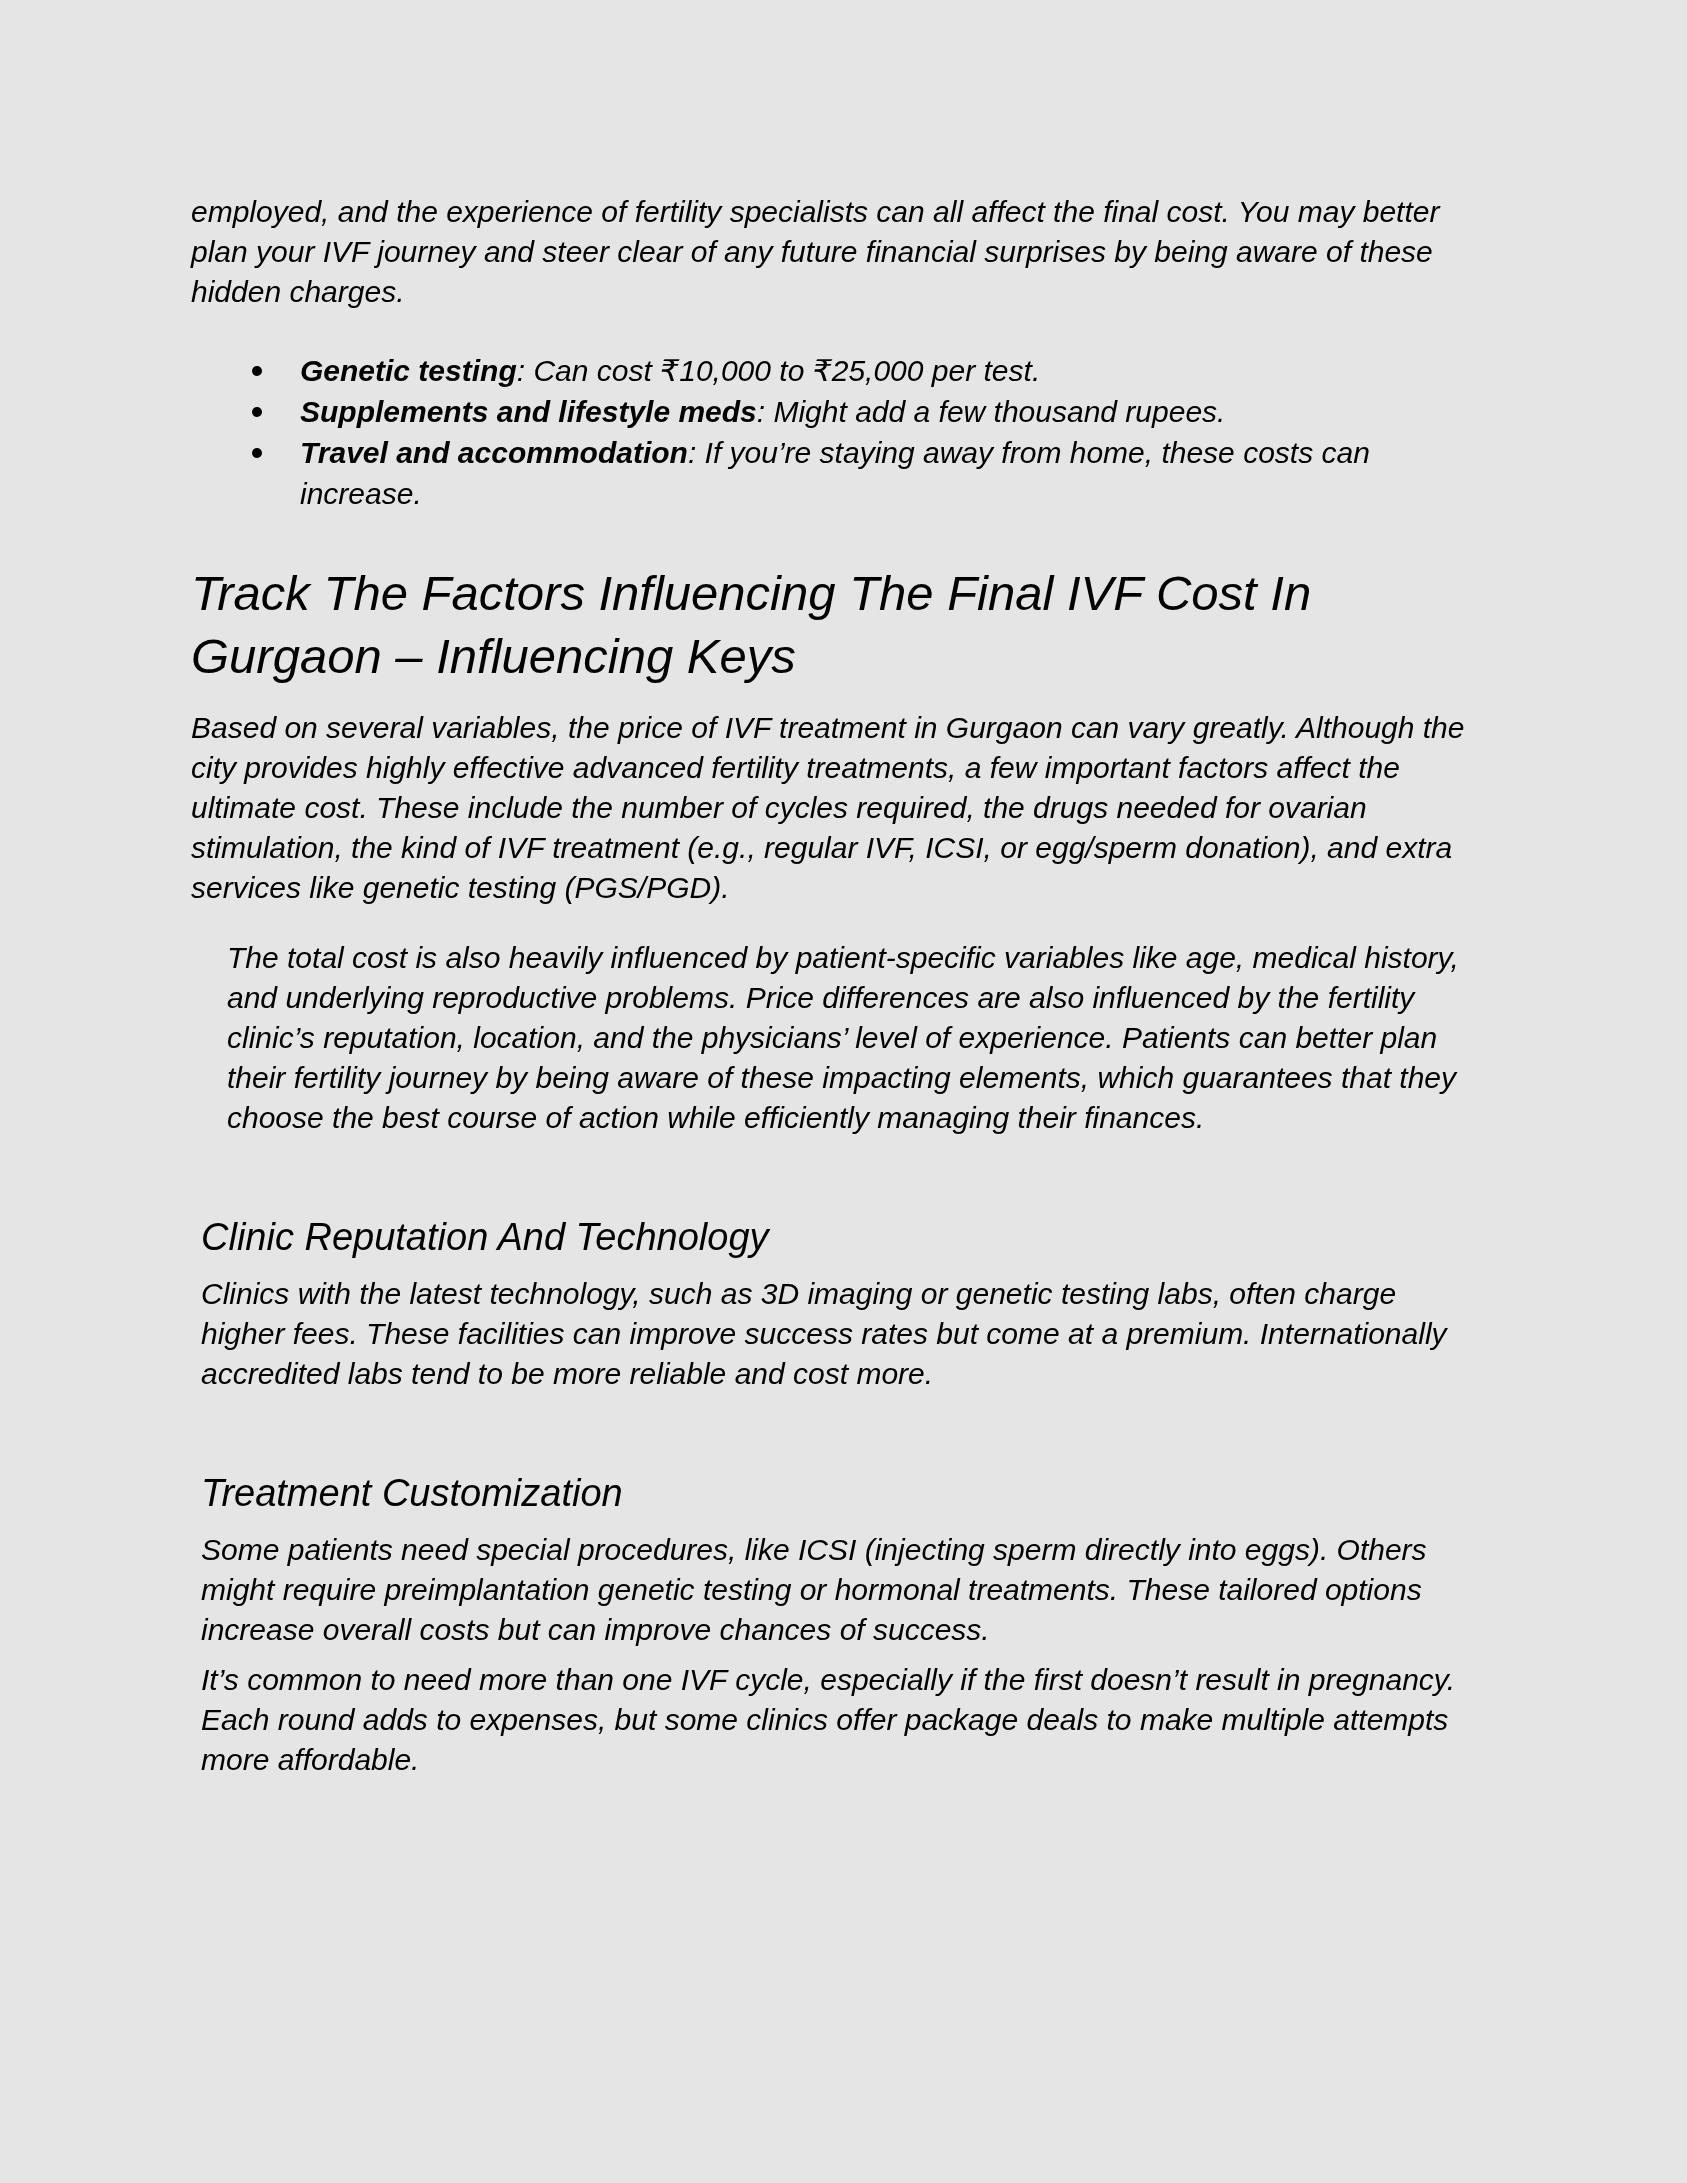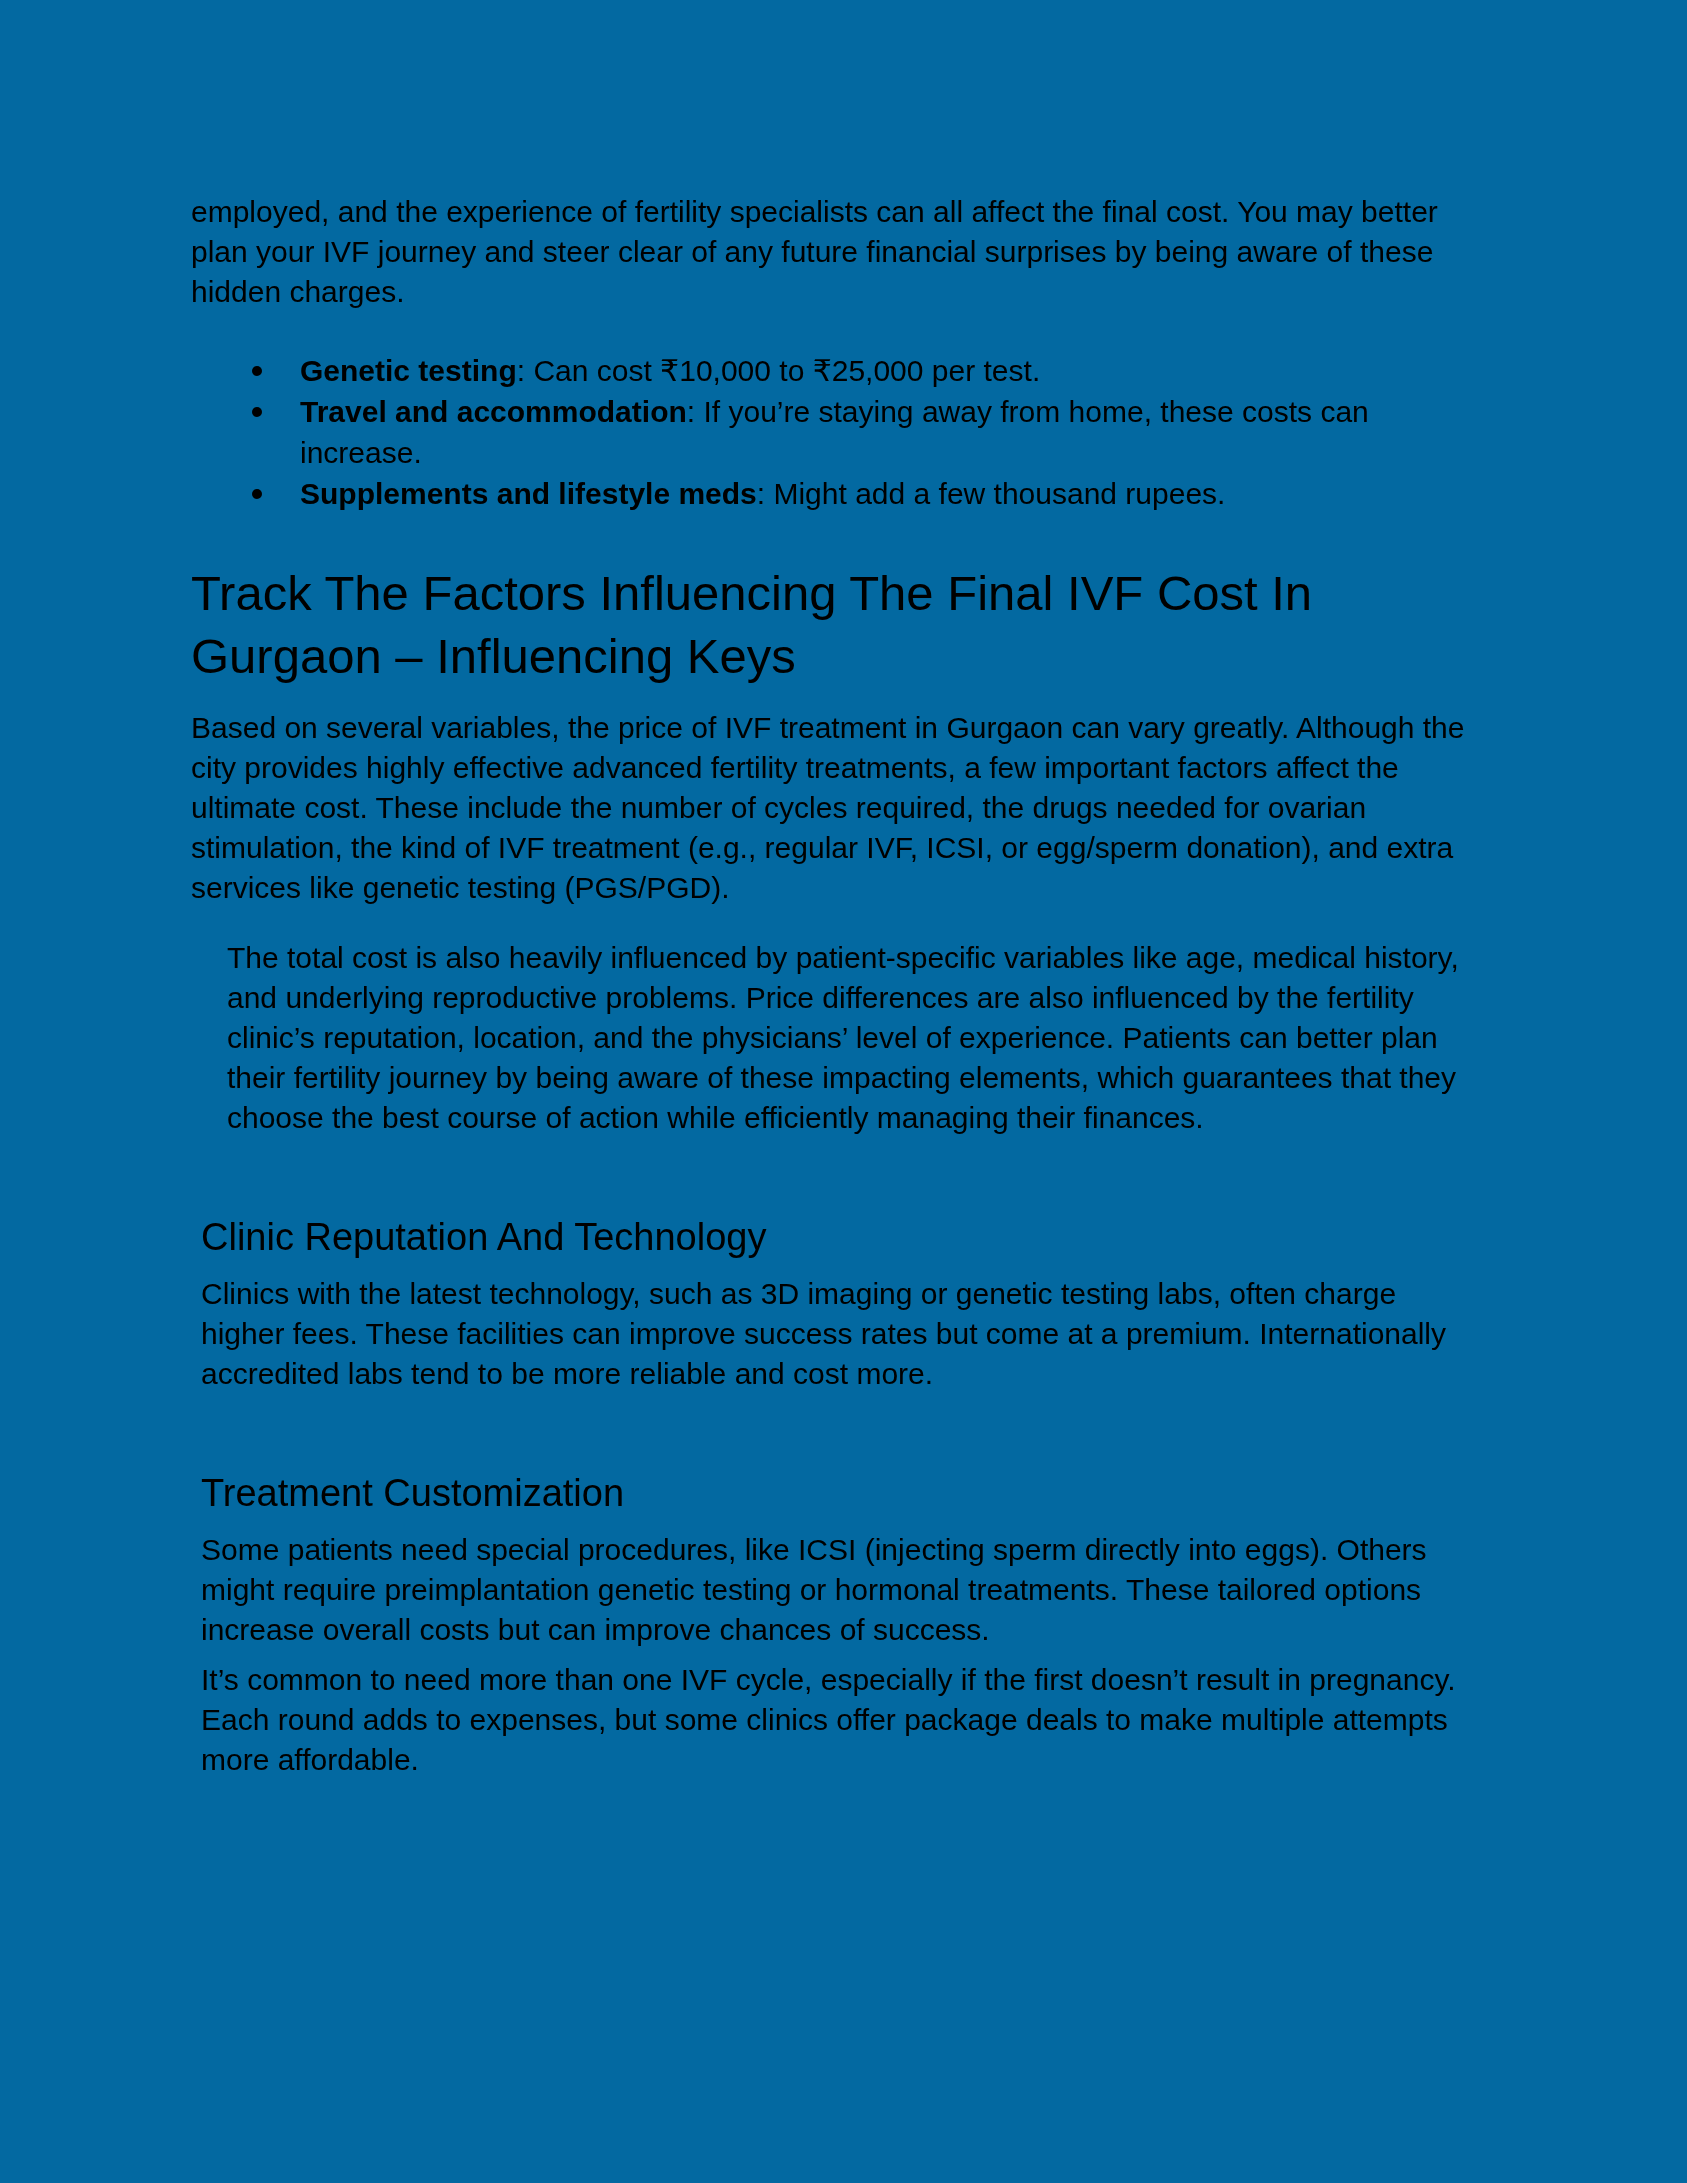--- a/index.html
+++ b/index.html
@@ -13,21 +13,22 @@
     overflow: hidden;
     font-family: "Liberation Sans", "DejaVu Sans", sans-serif;
     color: #000000;
     position: relative;
   }
   .page {
     box-sizing: border-box;
     width: 1687px;
     height: 2183px;
     padding: 192px 194px 0 191px;
-    background: #0369a1;
+    background: #e5e5e5;
+    font-style: italic;
   }
   p.body-text {
     margin: 0;
     font-size: 30px;
     line-height: 40px;
     letter-spacing: 0;
     word-spacing: 0;
   }
   p.para-gap {
     margin-top: 30px;
@@ -79,24 +80,24 @@
 
 <div class="page">
 
   <p class="body-text">employed, and the experience of fertility specialists can all affect the final cost. You may better plan your IVF journey and steer clear of any future financial surprises by being aware of these hidden charges.</p>
 
   <ul class="doc-list">
     <li>
       <span class="bullet-dot"></span><span class="bold-lead">Genetic testing</span><span>: Can cost ₹10,000 to ₹25,000 per test.</span>
     </li>
     <li>
-      <span class="bullet-dot"></span><span class="bold-lead">Travel and accommodation</span><span>: If you’re staying away from home, these costs can increase.</span>
+      <span class="bullet-dot"></span><span class="bold-lead">Supplements and lifestyle meds</span><span>: Might add a few thousand rupees.</span>
     </li>
     <li>
-      <span class="bullet-dot"></span><span class="bold-lead">Supplements and lifestyle meds</span><span>: Might add a few thousand rupees.</span>
+      <span class="bullet-dot"></span><span class="bold-lead">Travel and accommodation</span><span>: If you’re staying away from home, these costs can increase.</span>
     </li>
   </ul>
 
   <h1 class="doc-h1">Track The Factors Influencing The Final IVF Cost In Gurgaon – Influencing Keys</h1>
 
   <p class="body-text">Based on several variables, the price of IVF treatment in Gurgaon can vary greatly. Although the city provides highly effective advanced fertility treatments, a few important factors affect the ultimate cost. These include the number of cycles required, the drugs needed for ovarian stimulation, the kind of IVF treatment (e.g., regular IVF, ICSI, or egg/sperm donation), and extra services like genetic testing (PGS/PGD).</p>
 
   <p class="body-text para-gap">The total cost is also heavily influenced by patient-specific variables like age, medical history, and underlying reproductive problems. Price differences are also influenced by the fertility clinic’s reputation, location, and the physicians’ level of experience. Patients can better plan their fertility journey by being aware of these impacting elements, which guarantees that they choose the best course of action while efficiently managing their finances.</p>
 
   <section>

